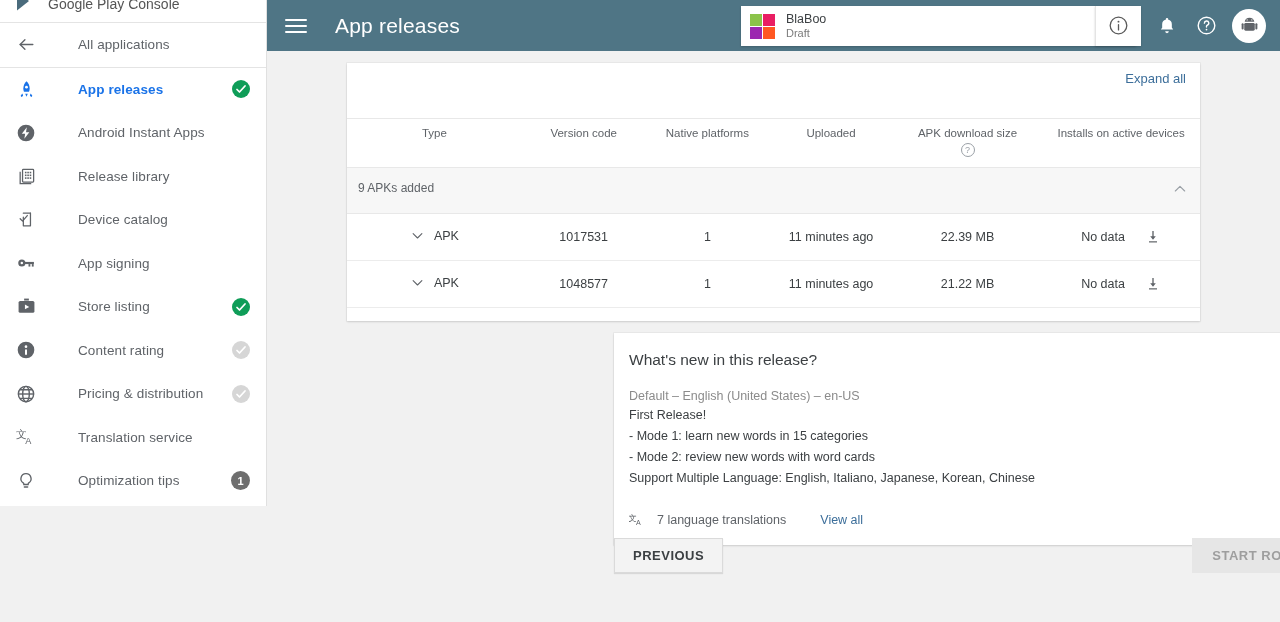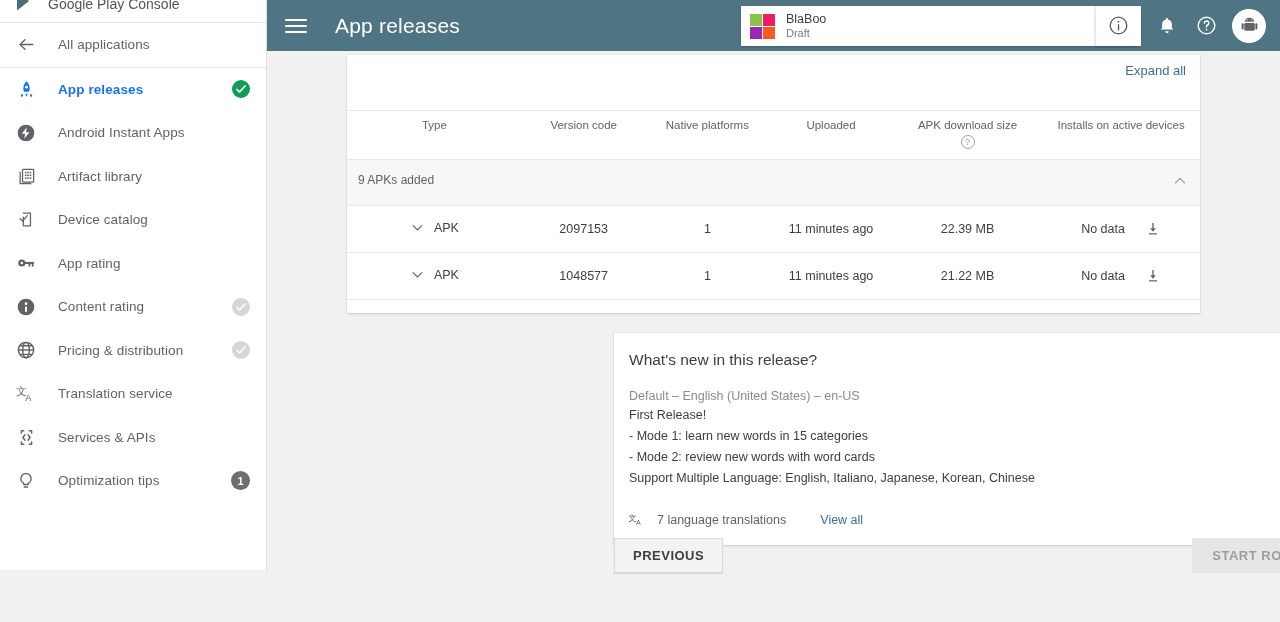--- a/index.html
+++ b/index.html
@@ -6,21 +6,21 @@
   html, body {
     width: 1280px; height: 622px;
     font-family: "Liberation Sans", sans-serif;
     background: #f1f1f1;
     overflow: hidden;
   }
   .app { position: relative; width: 1280px; height: 622px; display: flex; }
 
   
   .sidebar {
-    width: 267px; height: 570px;
+    width: 267px; height: 506px;
     background: #ffffff;
     border-right: 1px solid #e0e0e0;
     flex: 0 0 267px;
     position: relative;
     overflow: hidden;
   }
   .brand-row {
     height: 22px;
     display: flex; align-items: flex-end;
     padding: 0 0 0 14px;
@@ -39,20 +39,21 @@
     font-weight: 400;
   }
   .sb-divider { height: 1px; background: #e4e4e4; }
 
   .sb-item {
     height: 43.5px;
     display: flex; align-items: center;
     padding: 0 16px 0 13px;
     cursor: pointer;
     position: relative;
+    gap: 20px;
   }
   .sb-item .ic {
     width: 26px; height: 24px;
     display: flex; align-items: center; justify-content: center;
     flex: 0 0 26px;
     color: #5f6368;
   }
   .sb-item .lbl {
     margin-left: 19px;
     font-size: 13.5px;
@@ -142,21 +143,21 @@
   }
 
   .scroll-area { position: relative; height: 571px; overflow: hidden; }
 
   .card {
     background: #fff;
     margin: 0 auto;
     box-shadow: 0 1px 2px rgba(0,0,0,.12), 0 0 0 1px rgba(0,0,0,.03);
   }
   .card-apks {
-    position: absolute; left: 80px; top: 4px;
+    position: absolute; left: 80px; top: 12px;
     width: 853px;
   }
   .expand-row {
     height: 31px; display: flex; align-items: center; justify-content: flex-end;
     padding-right: 14px;
   }
   .link { color: #3c6e9a; font-size: 13px; cursor: pointer; }
 
   table.apks { width: 100%; border-collapse: collapse; table-layout: fixed; margin-top: 24px; }
   table.apks th {
@@ -298,21 +299,21 @@
               <rect x="16" y="6" width="2" height="2"></rect>
             <rect x="10" y="9.5" width="2" height="2"></rect>
               <rect x="13" y="9.5" width="2" height="2"></rect>
               <rect x="16" y="9.5" width="2" height="2"></rect>
             <rect x="10" y="13" width="2" height="2"></rect>
               <rect x="13" y="13" width="2" height="2"></rect>
               <rect x="16" y="13" width="2" height="2"></rect>
           </g>
         </svg>
       </span>
-      <span class="lbl">Artifact library</span>
+      <span class="lbl">Release library</span>
       <span class="status"></span>
     </div>
 
     <div class="sb-item">
       <span class="ic">
         <svg viewBox="0 0 24 24" width="19" height="19" fill="none" stroke="currentColor" stroke-width="1.6" stroke-linecap="round" stroke-linejoin="round">
           <path d="M17 4v16H8V9"></path>
             <path d="M8 4h9"></path>
             <polyline points="4,11 7,14 13,7"></polyline>
         </svg>
@@ -324,24 +325,41 @@
     <div class="sb-item">
       <span class="ic">
         <svg viewBox="0 0 24 24" width="20" height="20" fill="currentColor">
           <circle cx="7" cy="12" r="4.3"></circle>
             <circle cx="7" cy="12" r="1.5" fill="#fff"></circle>
           <rect x="10.5" y="10.7" width="11" height="2.6"></rect>
           <rect x="15" y="13.3" width="2.2" height="3"></rect>
             <rect x="19" y="13.3" width="2.2" height="3"></rect>
         </svg>
       </span>
-      <span class="lbl">App rating</span>
+      <span class="lbl">App signing</span>
       <span class="status"></span>
     </div>
 
+    <div class="sb-item">
+      <span class="ic">
+        <svg viewBox="0 0 24 24" width="19" height="19" fill="currentColor">
+          <path d="M9 2h6v2.5h-6z"></path>
+            <rect x="2" y="5" width="20" height="15" rx="2"></rect>
+          <path d="M10 9.5l5.5 3-5.5 3z" fill="#fff"></path>
+        </svg>
+      </span>
+      <span class="lbl">Store listing</span>
+      <span class="status">
+        <span class="chk done">
+          <svg viewBox="0 0 24 24" fill="none" stroke="#fff" stroke-width="3.5" stroke-linecap="round" stroke-linejoin="round">
+              <polyline points="4,13 9,18 20,6"></polyline>
+            </svg>
+        </span>
+      </span>
+    </div>
 
     <div class="sb-item">
       <span class="ic">
         <svg viewBox="0 0 24 24" width="20" height="20">
             <circle cx="12" cy="12" r="10" fill="currentColor"></circle>
           <circle cx="12" cy="8" r="1.6" fill="#fff"></circle>
             <rect x="10.8" y="11" width="2.4" height="7" rx="1.2" fill="#fff"></rect>
           </svg>
       </span>
       <span class="lbl">Content rating</span>
@@ -378,30 +396,20 @@
       <span class="ic">
         <svg viewBox="0 0 24 24" width="20" height="20" fill="currentColor">
           <text x="0" y="13" font-size="13" font-family="Liberation Sans, sans-serif" font-weight="400">文</text>
           <text x="11" y="20" font-size="11" font-family="Liberation Sans, sans-serif">A</text>
         </svg>
       </span>
       <span class="lbl">Translation service</span>
       <span class="status"></span>
     </div>
 
-    <div class="sb-item">
-      <span class="ic">
-        <svg viewBox="0 0 24 24" width="19" height="19" fill="none" stroke="currentColor" stroke-width="1.8" stroke-linecap="round" stroke-linejoin="round">
-          <path d="M8.5 3.5H5.5v3M15.5 3.5h3v3M8.5 20.5H5.5v-3M15.5 20.5h3v-3"></path>
-          <path d="M10 8.5L7.5 12l2.5 3.5M14 8.5l2.5 3.5-2.5 3.5"></path>
-        </svg>
-      </span>
-      <span class="lbl">Services &amp; APIs</span>
-      <span class="status"></span>
-    </div>
 
     <div class="sb-item">
       <span class="ic">
         <svg viewBox="0 0 24 24" width="20" height="20" fill="none" stroke="currentColor" stroke-width="1.6" stroke-linecap="round">
           <path d="M12 3.2a6 6 0 0 0-3.4 11c.5.4.8 1 .8 1.6v.4h5.2v-.4c0-.6.3-1.2.8-1.6A6 6 0 0 0 12 3.2z"></path>
           <line x1="10" y1="19.2" x2="14" y2="19.2"></line>
         </svg>
       </span>
       <span class="lbl">Optimization tips</span>
       <span class="status">
@@ -513,21 +521,21 @@
               <td class="cell typecell">
                 <span class="tw">
                   <span class="chev-dn">
                     <svg viewBox="0 0 24 24" width="15" height="15" fill="none" stroke="currentColor" stroke-width="1.7" stroke-linecap="round" stroke-linejoin="round">
                         <polyline points="5,9 12,16 19,9"></polyline>
                       </svg>
                   </span>
                   <span>APK</span>
                 </span>
               </td>
-              <td class="cell">2097153</td>
+              <td class="cell">1017531</td>
               <td class="cell">1</td>
               <td class="cell">11 minutes ago</td>
               <td class="cell">22.39 MB</td>
               <td class="cell last">
                 <span class="inner">
                   <span>No data</span>
                   <span class="dl-ic">
                     <svg viewBox="0 0 24 24" width="16" height="16" fill="currentColor">
                         <path d="M11 3h2v8h3.2L12 16 7.8 11H11z"></path>
                         <rect x="6" y="18.4" width="12" height="1.8"></rect>

